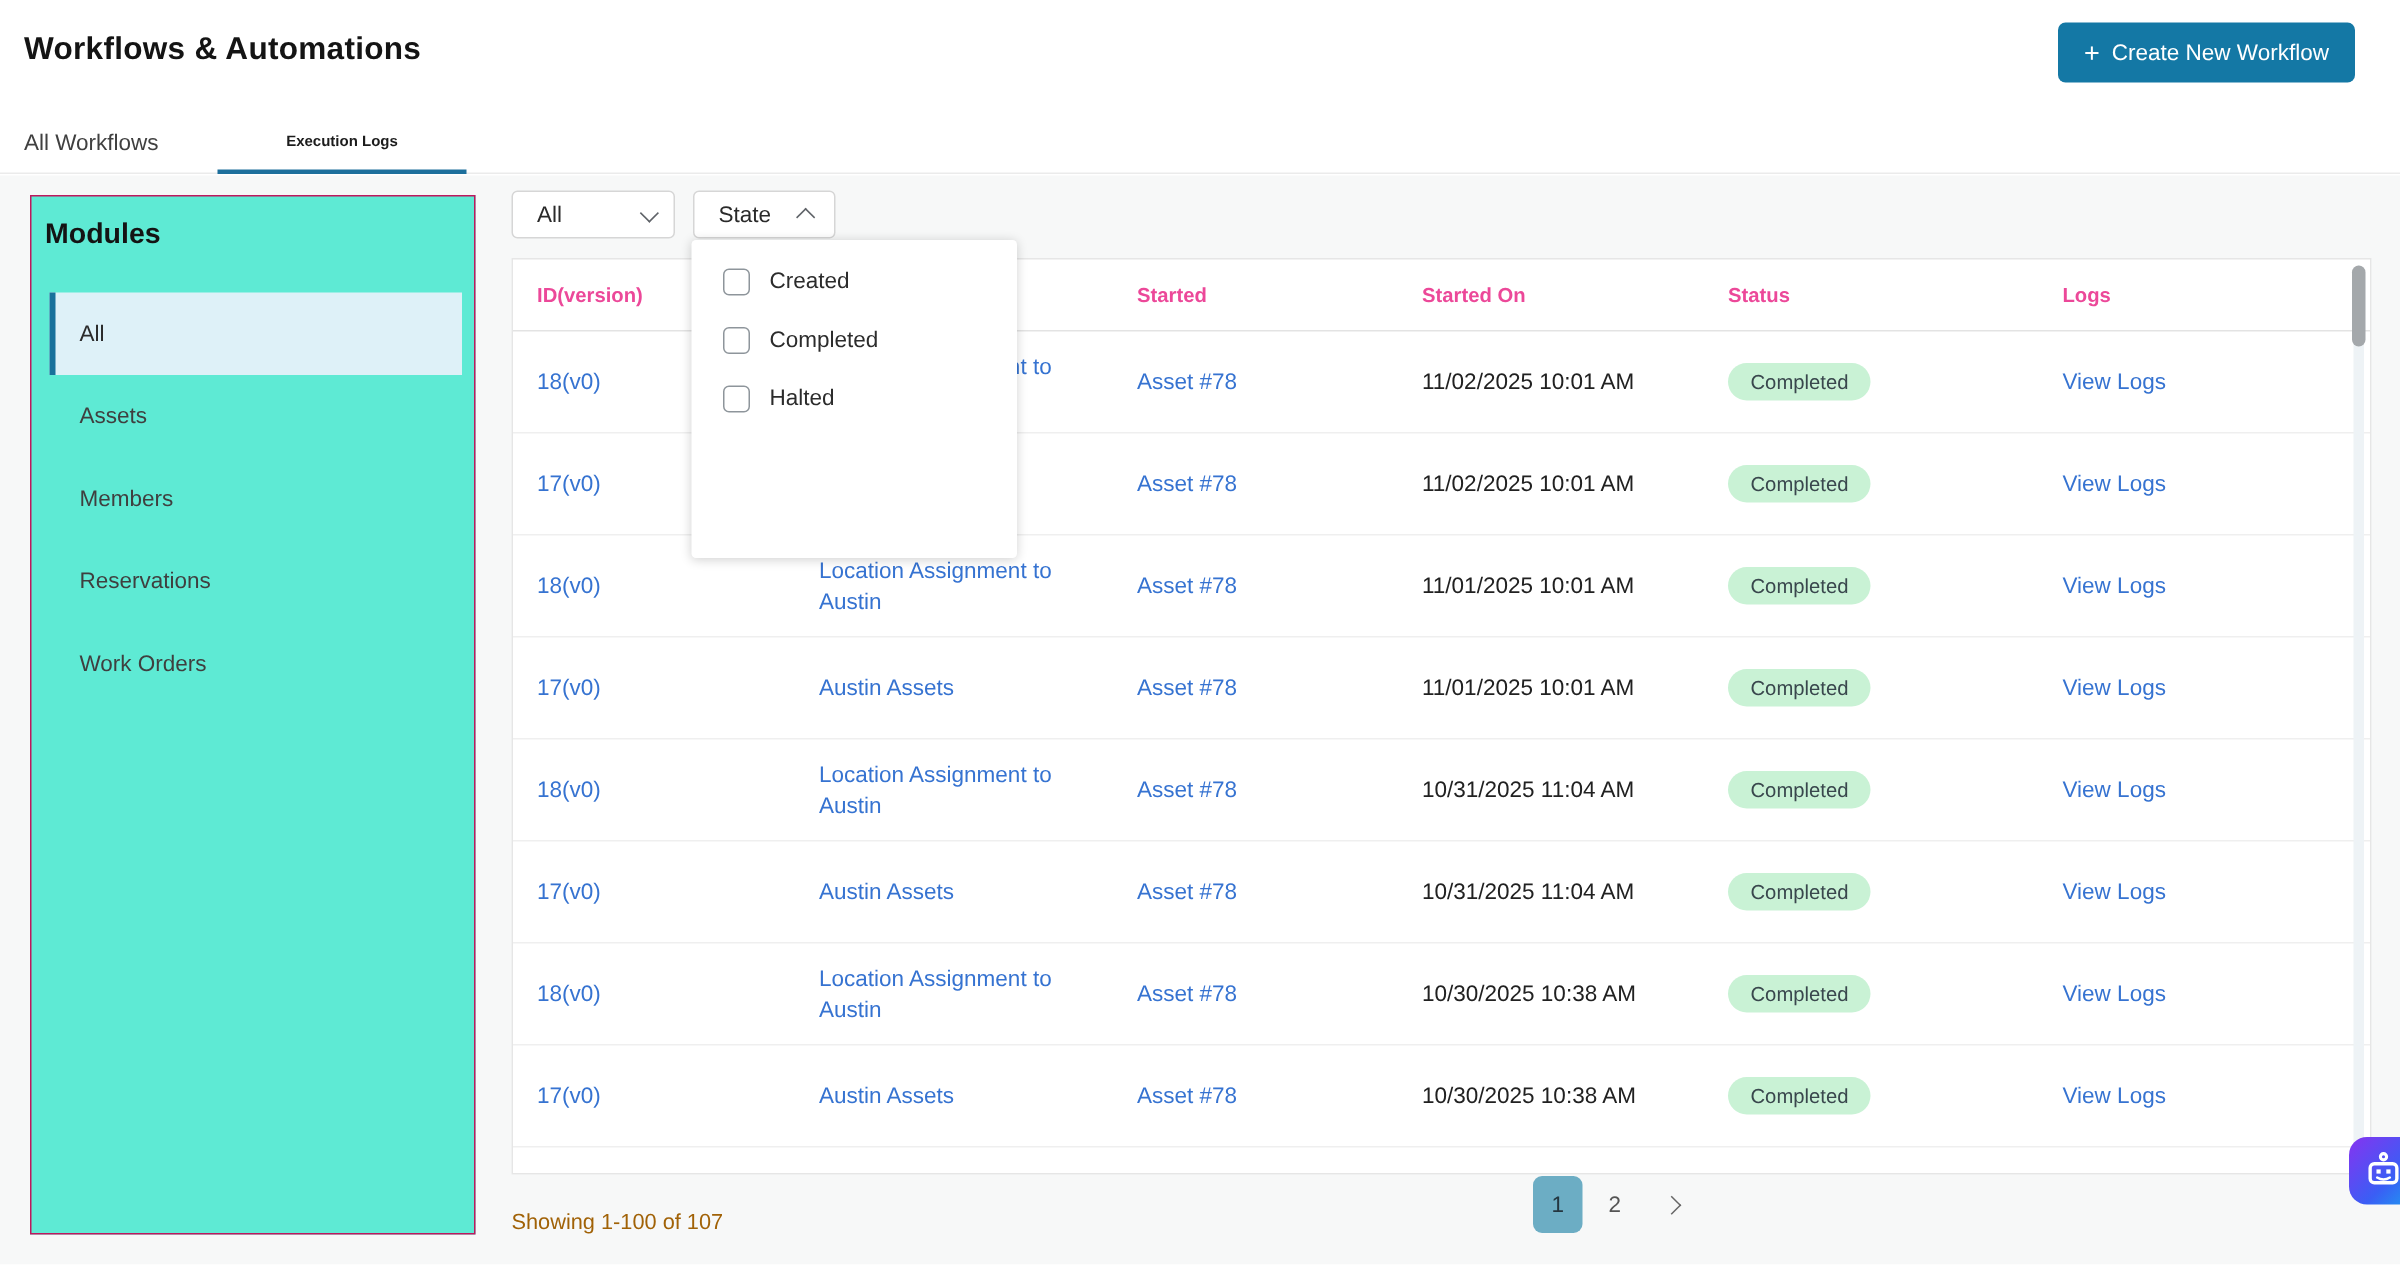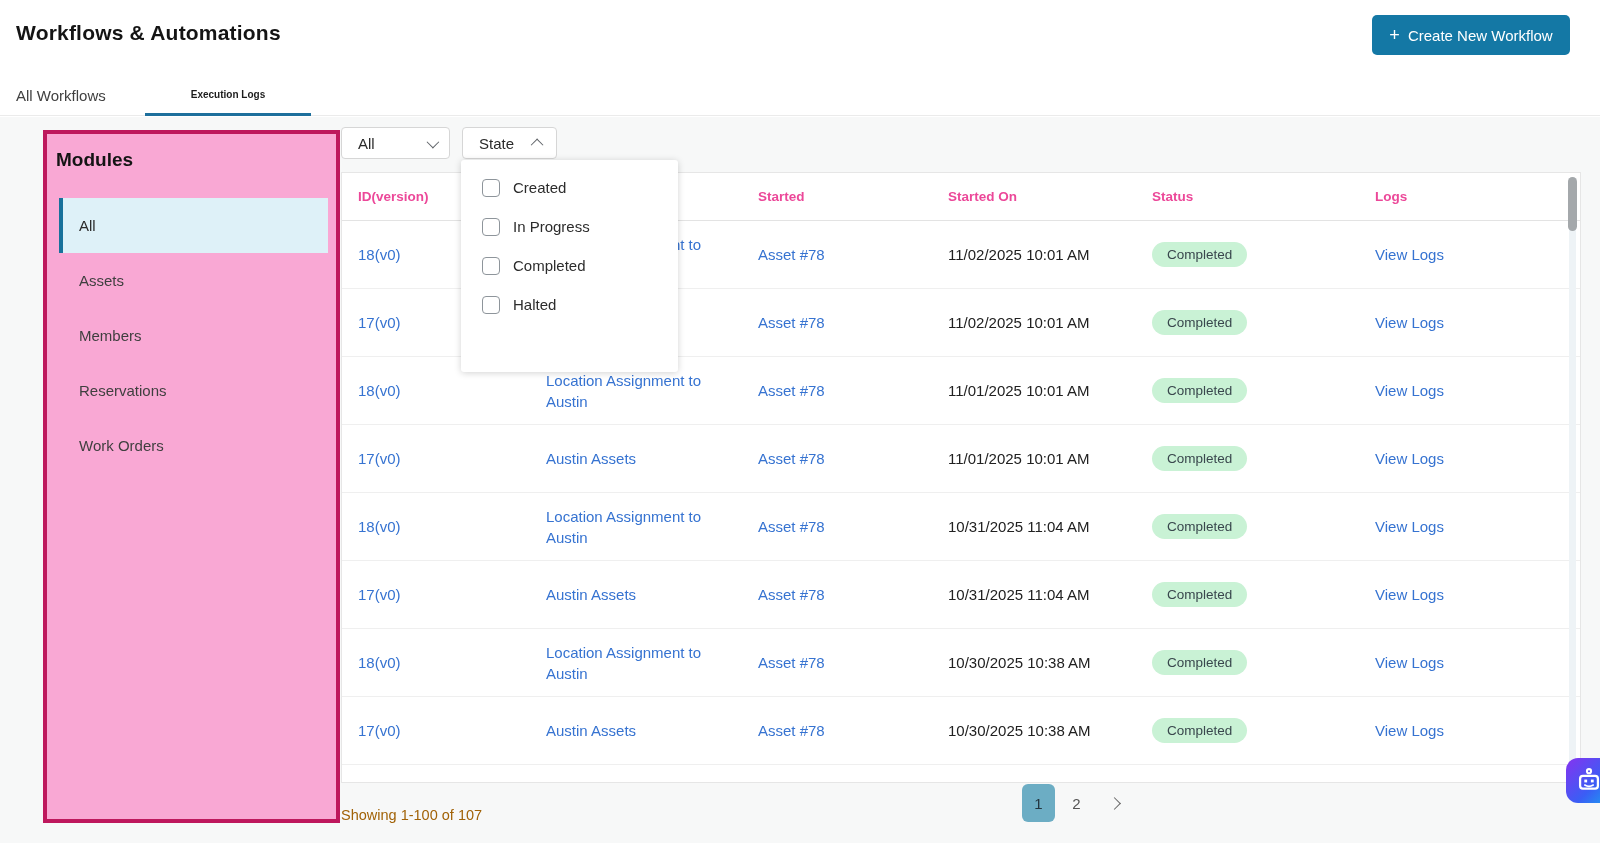--- a/index.html
+++ b/index.html
@@ -23,22 +23,22 @@
   .tab-active {
     position:absolute; left:145px; top:0; width:166px; height:41px;
     display:flex; align-items:center; justify-content:center;
     font-size:10px; font-weight:700; color:#1c1c1c;
     border-bottom:3px solid #1D6F9C; cursor:pointer;
   }
   
   .content-bg { position:absolute; top:117px; left:0; width:1600px; height:726px; background:#f7f8f8; }
   
   .sidebar {
-    position:absolute; left:43px; top:130px; width:297px; height:693px;
-    background:#f9a8d4; border:4px solid #be185d;
+    position:absolute; left:20px; top:130px; width:297px; height:693px;
+    background:#5eead4; border:1px solid #be185d;
   }
   .sidebar-title { position:absolute; left:9px; top:15px; font-size:19px; font-weight:700; color:#141414; }
   .side-menu { position:absolute; top:64px; left:12px; right:8px; }
   .side-item { height:55px; display:flex; align-items:center; padding-left:20px; font-size:15px; color:#3f3f3f; cursor:pointer; }
   .side-item.selected { background:#DEF1F8; border-left:4px solid #18719B; padding-left:16px; color:#2b2b2b; }
   
   .filter-btn {
     position:absolute; top:127px; height:32px; background:#fff;
     border:1px solid #d6d6d6; border-radius:4px;
     display:flex; align-items:center; justify-content:space-between;
@@ -227,24 +227,20 @@
     <span class="chev-right"></span>
   </div>
 
 <div class="dropdown">
   <div class="dd-item">
     <span class="checkbox"></span>
     <span class="dd-label">Created</span>
   </div>
   <div class="dd-item">
     <span class="checkbox"></span>
-    <span class="dd-label">In Progress</span>
-  </div>
-  <div class="dd-item">
-    <span class="checkbox"></span>
     <span class="dd-label">Completed</span>
   </div>
   <div class="dd-item">
     <span class="checkbox"></span>
     <span class="dd-label">Halted</span>
   </div>
 </div>
 
 <div class="fab">
   <svg width="30" height="30" viewBox="0 0 32 32">

